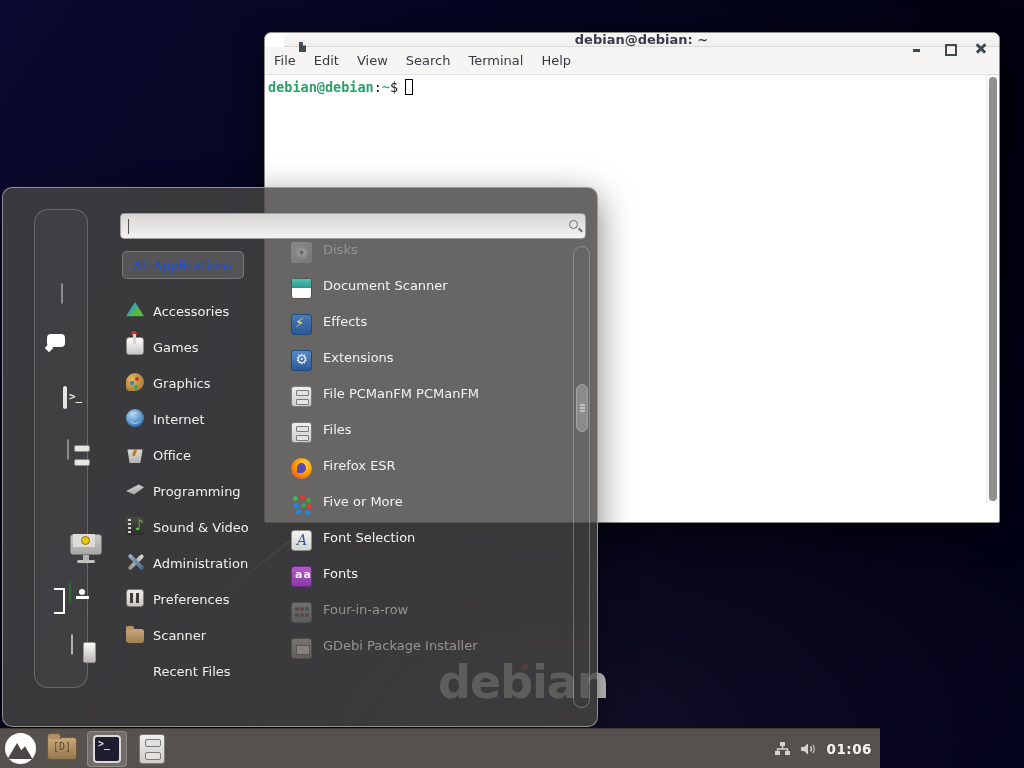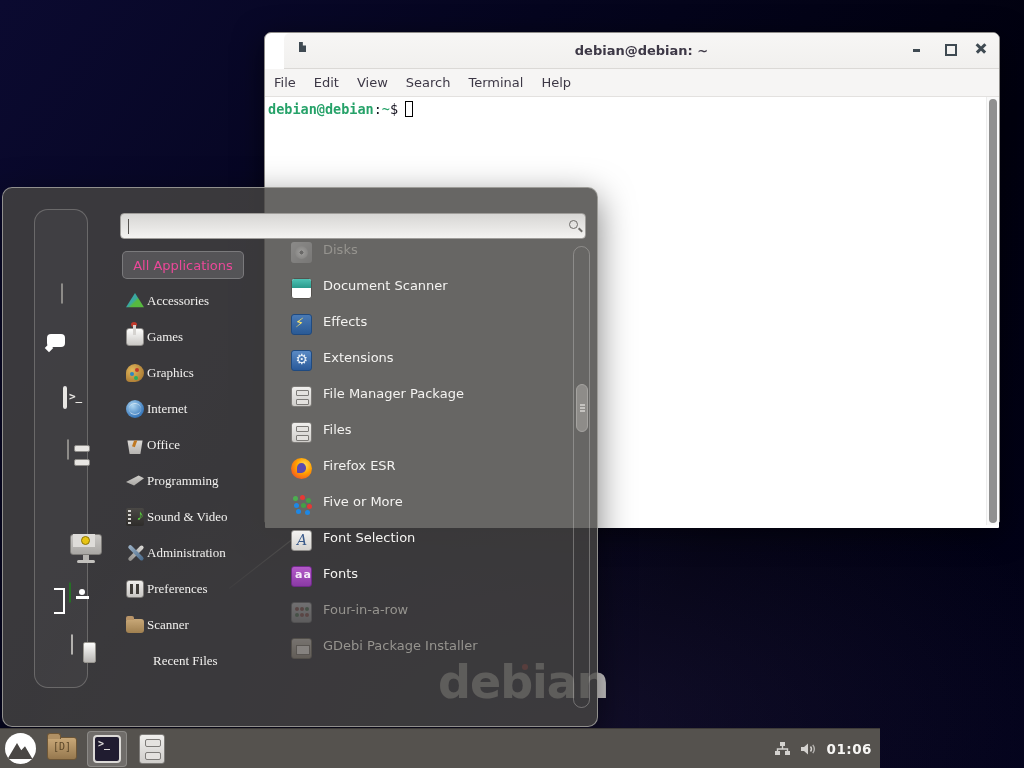--- a/index.html
+++ b/index.html
@@ -15,21 +15,21 @@
   
   .watermark { position:absolute; left:438px; top:655px; font-size:46px; font-weight:bold;
     letter-spacing:-1px; color:rgba(232,230,226,.88); z-index:1; }
   .watermark .idot { position:absolute; left:84px; top:9px; width:6px; height:6px; border-radius:50%;
     background:rgba(200,40,40,.85); }
 
   
   .term { position:absolute; left:264px; top:32px; width:736px; height:491px; z-index:2;
     border:1px solid #8f8d8a; border-radius:7px 7px 2px 2px; background:#fff;
     box-shadow:0 8px 30px rgba(0,0,0,.55); }
-  .term-titlebar { position:relative; height:36px; background:linear-gradient(#f7f6f5,#f1f0ee);
+  .term-titlebar { position:relative; height:14px; background:linear-gradient(#f7f6f5,#f1f0ee);
     border-radius:6px 6px 0 0; border-bottom:1px solid #dbd9d6; display:flex; align-items:center;margin-left:19px; }
   .term-title { position:absolute; left:0; right:0; text-align:center; font-size:13px; font-weight:bold;
     color:#3d3846; }
   .term-winicon { position:absolute; left:15px; top:9px; width:7px; height:10px; background:#3f4a52;
     clip-path:polygon(0 0,55% 0,55% 35%,100% 35%,100% 100%,0 100%); }
   .term-controls { position:absolute; right:12px; top:0; height:30px; display:flex; align-items:center; gap:21px; }
   .wc { width:11px; height:11px; position:relative; cursor:default; }
   .wc-min::after { content:""; position:absolute; left:1px; bottom:2px; width:7px; height:2.5px; background:#3f4a52; }
   .wc-max::after { content:""; position:absolute; left:1px; top:1px; width:8px; height:8px;
     border:2px solid #3f4a52; }
@@ -115,23 +115,23 @@
   .search-icon { position:absolute; right:7px; top:6px; width:9px; height:9px;
     border:1.6px solid #6e6c69; border-radius:50%; }
   .search-icon::after { content:""; position:absolute; left:8px; top:8px; width:5px; height:1.8px;
     background:#6e6c69; transform:rotate(45deg); }
   .search-input { position:absolute; left:12px; top:2px; width:420px; height:20px; border:none;
     background:transparent; outline:none; font-size:13px; color:#2e2b28; }
 
   
   .all-apps-btn { position:absolute; left:119px; top:63px; width:122px; height:28px;
     background:rgba(255,255,255,.14); border:1px solid rgba(255,255,255,.22); border-radius:5px;
-    font-size:13px; color:#ec4899; display:flex; align-items:center; justify-content:center; }
+    font-size:13px; color:#1d4ed8; display:flex; align-items:center; justify-content:center; }
   .cat-col { position:absolute; left:123px; top:95px; width:165px; }
-  .cat-row { height:36px; display:flex; align-items:center; gap:3px; font-size:13px; color:#f2f1ef;font-family:Liberation Serif, serif; }
+  .cat-row { height:36px; display:flex; align-items:flex-end; gap:9px; font-size:13px; color:#f2f1ef; }
   .cat-row .cicon { width:18px; height:18px; flex:none; position:relative; }
   .cat-noicon { padding-left:27px; }
 
   .ci-accessories { background:linear-gradient(135deg,#3aa8a0 45%,#57b93f 55%); clip-path:polygon(0 85%,50% 5%,100% 85%); }
   .ci-games { background:linear-gradient(#fdfdfc,#cac8c5); border-radius:3px; position:relative; border:1px solid #8f8d8a; }
   .ci-games::after { content:""; position:absolute; left:6px; top:-4px; width:3px; height:10px; background:#d5d3d0; }
   .ci-games::before { content:""; position:absolute; left:4px; top:-7px; width:6px; height:5px; border-radius:50%; background:#c0392b; }
   .ci-graphics { border-radius:50% 50% 50% 4px; background:radial-gradient(circle at 35% 35%, #e2b75a, #9a6a2a); position:relative; }
   .ci-graphics::after { content:""; position:absolute; left:9px; top:4px; width:4px; height:4px; border-radius:50%; background:#c0392b; box-shadow:-5px 4px 0 #2e86c1, -1px 8px 0 #27ae60; }
   .ci-internet { border-radius:50%; background:radial-gradient(circle at 38% 32%, #aed6f1, #3a7abd 70%, #2a5a9d); position:relative; }
@@ -341,21 +341,21 @@
     <div class="app-row">
         <span class="aicon ai-effects"></span>
         <span>Effects</span>
       </div>
     <div class="app-row">
         <span class="aicon ai-extensions"></span>
         <span>Extensions</span>
       </div>
     <div class="app-row">
         <span class="aicon ai-cabinet"></span>
-        <span>File Manager Package</span>
+        <span>File PCManFM PCManFM</span>
       </div>
     <div class="app-row">
         <span class="aicon ai-cabinet"></span>
         <span>Files</span>
       </div>
     <div class="app-row">
         <span class="aicon ai-firefox"></span>
         <span>Firefox ESR</span>
       </div>
     <div class="app-row">

